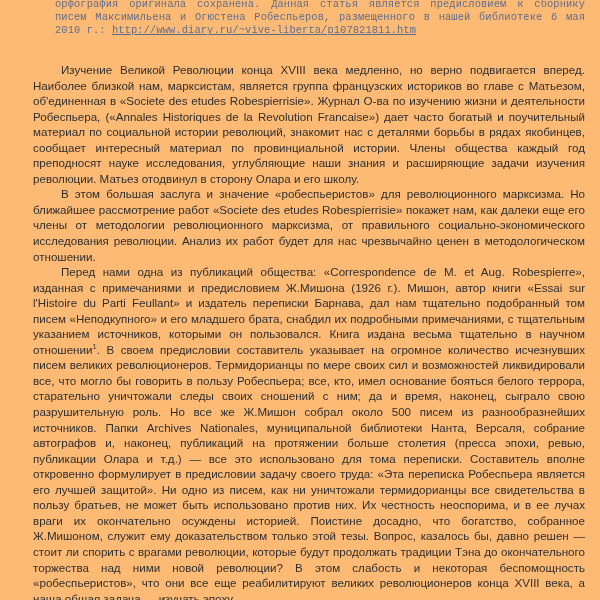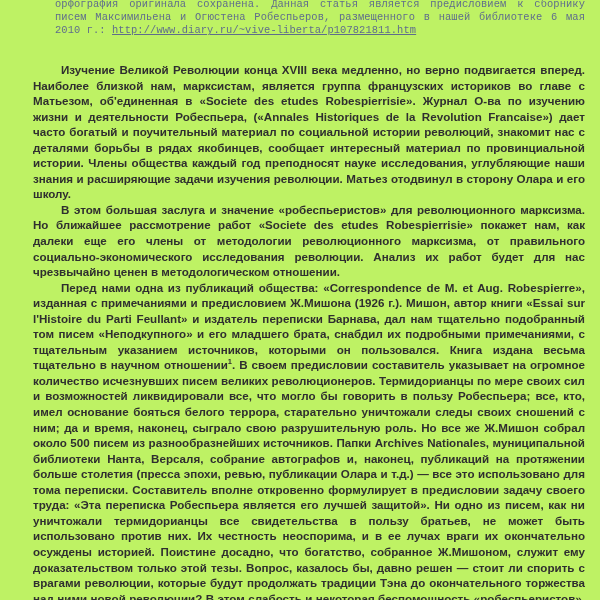--- a/index.html
+++ b/index.html
@@ -12,21 +12,21 @@
     height: 600px;
     overflow: hidden;
     font-family: "Liberation Sans", sans-serif;
     -webkit-font-smoothing: antialiased;
   }
 
   .page {
     position: relative;
     width: 600px;
     height: 600px;
-    background: #bef264;
+    background: #fdba74;
   }
 
   
   .source-note {
     position: absolute;
     left: 55px;
     top: -2px;
     width: 530px;
     font-family: "Liberation Mono", "DejaVu Sans Mono", monospace;
     font-size: 10.4px;
@@ -54,21 +54,20 @@
     font-size: 11.6px;
     line-height: 15.55px;
     color: #2f2f2f;
     text-align: justify;
     text-justify: inter-word;
   }
   .article-body p {
     margin: 0 0 0 0;
     text-indent: 28px;
     text-align: justify;
-    font-weight: bold;
   }
   .footnote-marker {
     font-size: 7.5px;
     vertical-align: super;
     line-height: 0;
   }
 </style>
 </head>
 <body>
 

